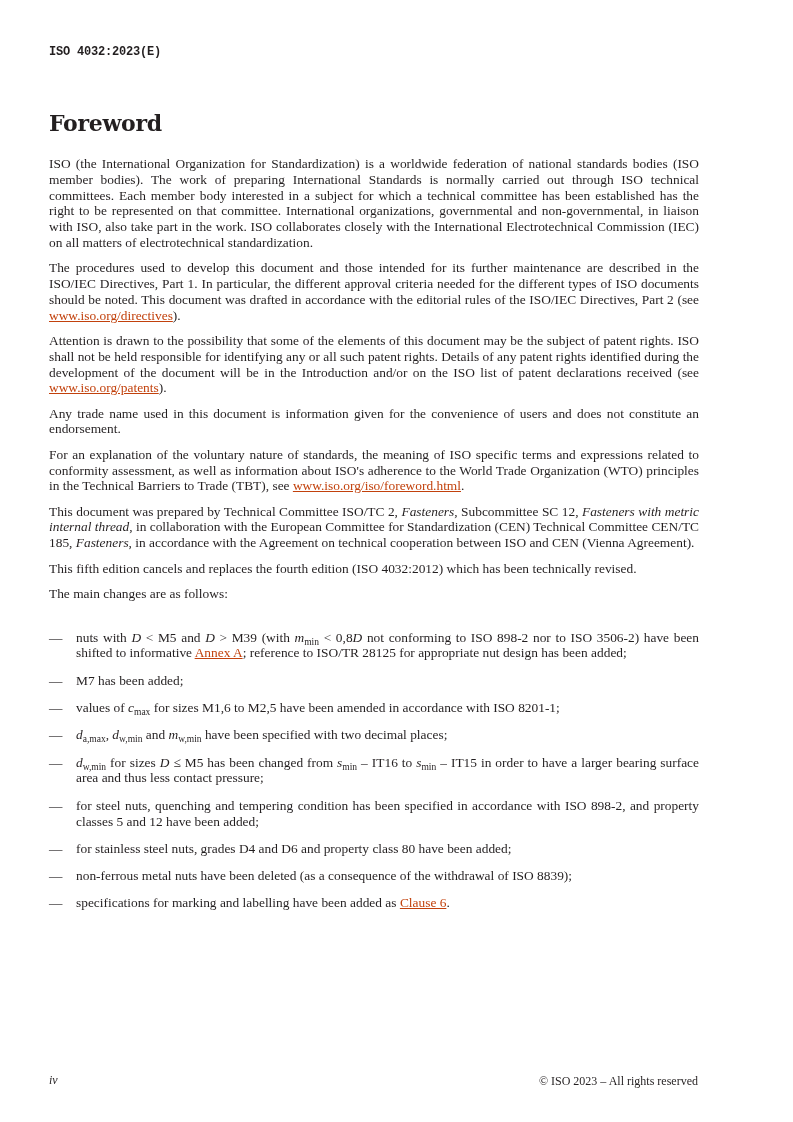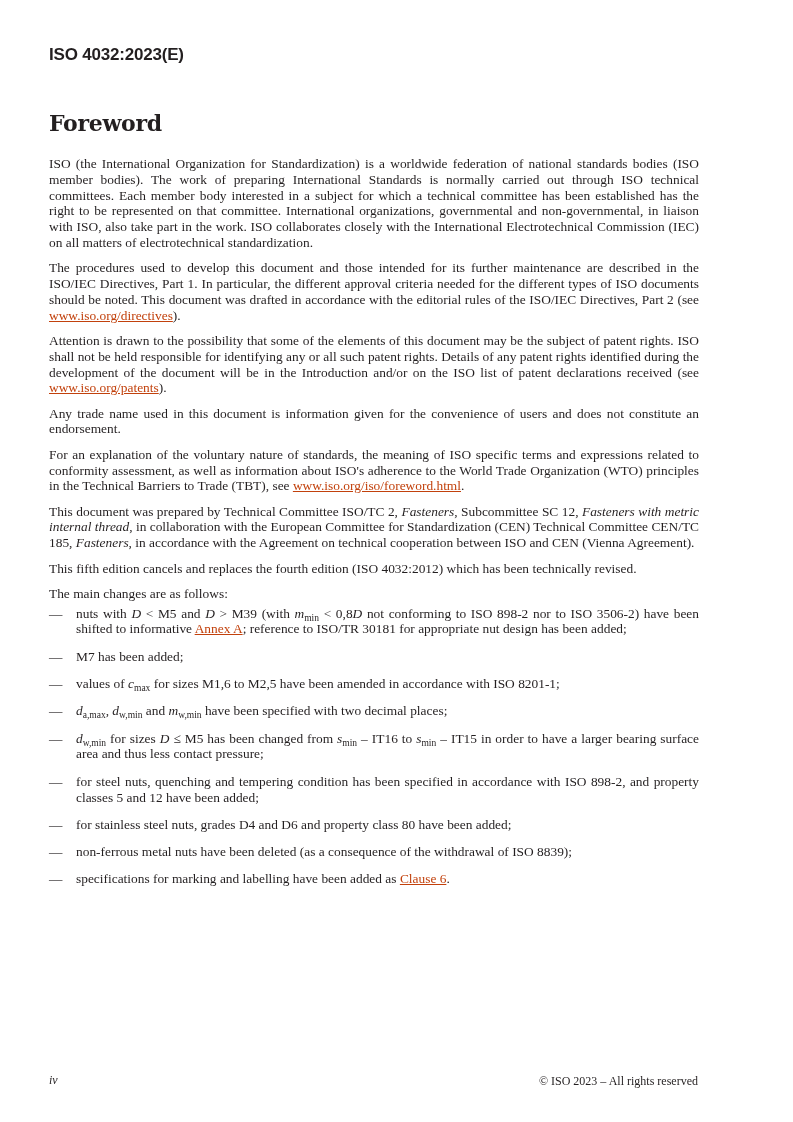--- a/index.html
+++ b/index.html
@@ -1,19 +1,19 @@
 <!DOCTYPE html>
 <html><head>
 <meta charset="utf-8">
 <style>
   html, body { margin: 0; padding: 0; background: #ffffff; }
   body { width: 793px; height: 1122px; position: relative; overflow: hidden;
          font-family: "Liberation Serif", "DejaVu Serif", serif; color: #231f20; }
-  .header-id { position: absolute; left: 49px; top: 45px; font-size: 17px; font-weight: bold;
-               font-family: Liberation Sans, sans-serif; letter-spacing: -0.2px; }
+  .header-id { position: absolute; left: 49px; top: 45px; font-size: 12px; font-weight: bold;
+               font-family: Liberation Mono, monospace; letter-spacing: -0.2px; }
   .title { position: absolute; left: 49px; top: 110px; font-size: 22px; font-weight: bold;
            font-family: "DejaVu Serif", serif; margin: 0; letter-spacing: -0.3px; text-align: center; }
   .content { position: absolute; left: 49px; top: 156px; width: 650px; font-size: 13.4px;
              line-height: 15.8px; text-align: justify; }
   .content p { margin: 0 0 9.5px 0; }
   a.link { color: #c2410c; text-decoration: underline; }
   ul.changes { list-style: none; margin: 0; padding: 0; }
   ul.changes li { position: relative; padding-left: 27px; margin: 0 0 11.5px 0; text-align: justify; }
   ul.changes li .dash { position: absolute; left: 0; top: 0; }
   sub { font-size: 9.5px; line-height: 0; vertical-align: -3px; }
@@ -27,24 +27,24 @@
 <h1 class="title">Foreword</h1>
 
 <div class="content">
   <p>ISO (the International Organization for Standardization) is a worldwide federation of national standards bodies (ISO member bodies). The work of preparing International Standards is normally carried out through ISO technical committees. Each member body interested in a subject for which a technical committee has been established has the right to be represented on that committee. International organizations, governmental and non-governmental, in liaison with ISO, also take part in the work. ISO collaborates closely with the International Electrotechnical Commission (IEC) on all matters of electrotechnical standardization.</p>
   <p><span>The procedures used to develop this document and those intended for its further maintenance are described in the ISO/IEC Directives, Part 1. In particular, the different approval criteria needed for the different types of ISO documents should be noted. This document was drafted in accordance with the editorial rules of the ISO/IEC Directives, Part 2 (see </span><a class="link">www.iso.org/directives</a><span>).</span></p>
   <p><span>Attention is drawn to the possibility that some of the elements of this document may be the subject of patent rights. ISO shall not be held responsible for identifying any or all such patent rights. Details of any patent rights identified during the development of the document will be in the Introduction and/or on the ISO list of patent declarations received (see </span><a class="link">www.iso.org/patents</a><span>).</span></p>
   <p>Any trade name used in this document is information given for the convenience of users and does not constitute an endorsement.</p>
   <p><span>For an explanation of the voluntary nature of standards, the meaning of ISO specific terms and expressions related to conformity assessment, as well as information about ISO's adherence to the World Trade Organization (WTO) principles in the Technical Barriers to Trade (TBT), see </span><a class="link">www.iso.org/iso/foreword.html</a><span>.</span></p>
   <p><span>This document was prepared by Technical Committee ISO/TC 2, </span><i>Fasteners</i><span>, Subcommittee SC 12, </span><i>Fasteners with metric internal thread</i><span>, in collaboration with the European Committee for Standardization (CEN) Technical Committee CEN/TC 185, </span><i>Fasteners</i><span>, in accordance with the Agreement on technical cooperation between ISO and CEN (Vienna Agreement).</span></p>
   <p>This fifth edition cancels and replaces the fourth edition (ISO 4032:2012) which has been technically revised.</p>
-  <p style="margin-bottom:4px;">The main changes are as follows:</p>
+  <p style="margin-bottom:28px;">The main changes are as follows:</p>
 
   <ul class="changes">
-    <li><span class="dash">—</span><span>nuts with </span><i>D</i><span> &lt; M5 and </span><i>D</i><span> &gt; M39 (with </span><i>m</i><sub>min</sub><span> &lt; 0,8</span><i>D</i><span> not conforming to ISO 898-2 nor to ISO 3506-2) have been shifted to informative </span><a class="link">Annex A</a><span>; reference to ISO/TR 30181 for appropriate nut design has been added;</span></li>
+    <li><span class="dash">—</span><span>nuts with </span><i>D</i><span> &lt; M5 and </span><i>D</i><span> &gt; M39 (with </span><i>m</i><sub>min</sub><span> &lt; 0,8</span><i>D</i><span> not conforming to ISO 898-2 nor to ISO 3506-2) have been shifted to informative </span><a class="link">Annex A</a><span>; reference to ISO/TR 28125 for appropriate nut design has been added;</span></li>
     <li><span class="dash">—</span><span>M7 has been added;</span></li>
     <li><span class="dash">—</span><span>values of </span><i>c</i><sub>max</sub><span> for sizes M1,6 to M2,5 have been amended in accordance with ISO 8201-1;</span></li>
     <li><span class="dash">—</span><i>d</i><sub>a,max</sub><span>, </span><i>d</i><sub>w,min</sub><span> and </span><i>m</i><sub>w,min</sub><span> have been specified with two decimal places;</span></li>
     <li><span class="dash">—</span><i>d</i><sub>w,min</sub><span> for sizes </span><i>D</i><span> ≤ M5 has been changed from </span><i>s</i><sub>min</sub><span> – IT16 to </span><i>s</i><sub>min</sub><span> – IT15 in order to have a larger bearing surface area and thus less contact pressure;</span></li>
     <li><span class="dash">—</span><span>for steel nuts, quenching and tempering condition has been specified in accordance with ISO 898-2, and property classes 5 and 12 have been added;</span></li>
     <li><span class="dash">—</span><span>for stainless steel nuts, grades D4 and D6 and property class 80 have been added;</span></li>
     <li><span class="dash">—</span><span>non-ferrous metal nuts have been deleted (as a consequence of the withdrawal of ISO 8839);</span></li>
     <li><span class="dash">—</span><span>specifications for marking and labelling have been added as </span><a class="link">Clause 6</a><span>.</span></li>
   </ul>
 </div>

